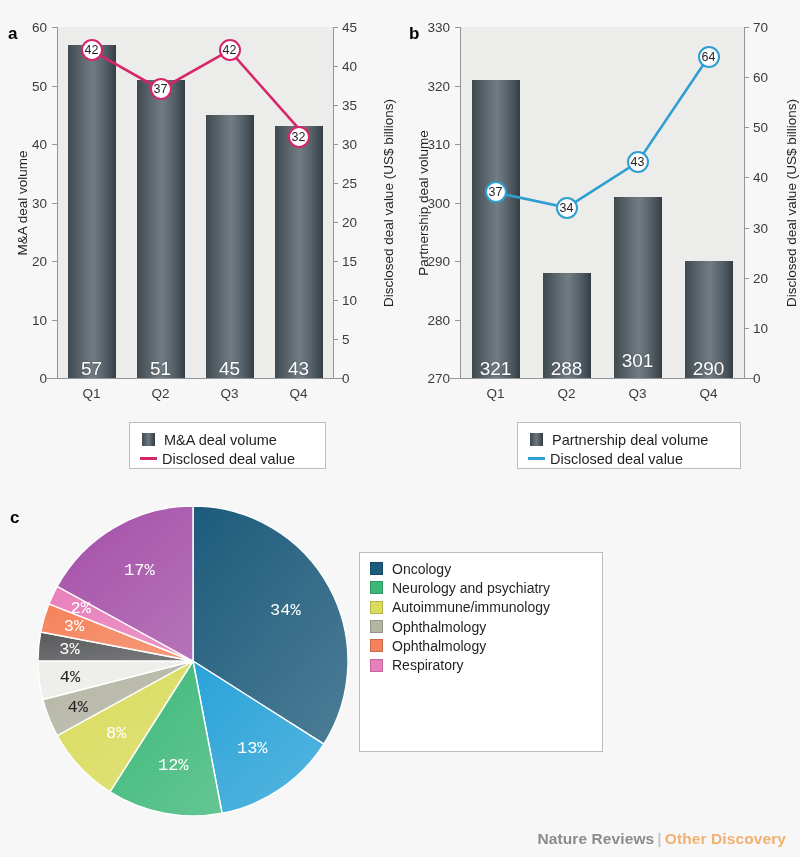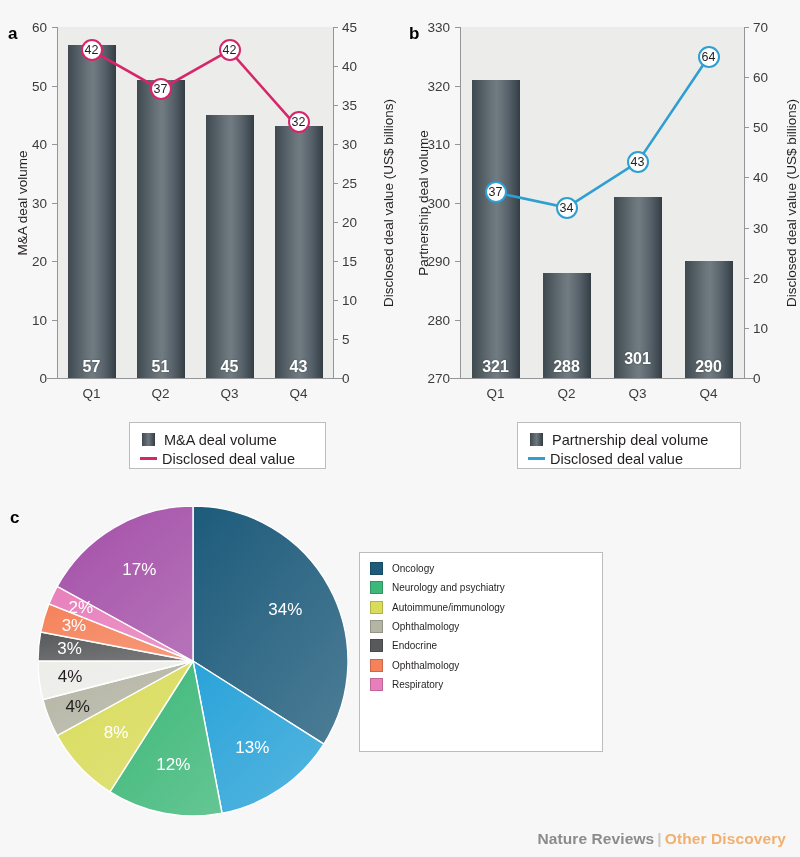--- a/index.html
+++ b/index.html
@@ -50,25 +50,24 @@
   }
   .bar {
     position: absolute;
     background: linear-gradient(to right,
         #3f4a50 0%, #4b565c 12%, #6a757b 42%, #717c82 52%,
         #56616a 76%, #3d474e 94%, #333c42 100%);
   }
   .bar-value {
     position: absolute;
     color: #ffffff;
-    font-size: 16px;
+    font-size: 19px;
     text-align: center;
     transform: translateX(-50%);
     text-shadow: 0 0 2px rgba(0,0,0,.35);
-    font-weight: bold;
   }
   .marker {
     position: absolute;
     border-radius: 50%;
     background: #ffffff;
     display: flex;
     align-items: center;
     justify-content: center;
     font-size: 12.5px;
     color: #231f20;
@@ -94,29 +93,29 @@
     font-size: 14.5px; color: #231f20; white-space: nowrap;
     font-family: "Liberation Sans", sans-serif;
   }
   
   #pie-wrap { position: absolute; }
   .pie-label {
     position: absolute;
     font-size: 17px;
     transform: translate(-50%, -50%);
     white-space: nowrap;
-    font-family: Liberation Sans, sans-serif;
+    font-family: Liberation Mono, monospace;
     text-align: right;
   }
   .pie-legend-row { display: flex; align-items: center; height: 19.3px; }
   .pie-legend-swatch {
     width: 13px; height: 13px; margin-right: 9px; flex: 0 0 auto;
     border: 1px solid rgba(0,0,0,.18); box-sizing: border-box;
   }
-  .pie-legend-text { font-size: 10px; color: #231f20; white-space: nowrap; }
+  .pie-legend-text { font-size: 14px; color: #231f20; white-space: nowrap; }
   
   #footer {
     position: absolute; right: 14px; bottom: 9px;
     font-size: 15.5px; font-weight: bold;
     letter-spacing: .1px;
   }
   #footer .nr { color: #8b8b8b; }
   #footer .sep { color: #c9c9c9; margin: 0 3px; }
   #footer .dd { color: #f0b070; }
 </style>
@@ -176,21 +175,21 @@
     <div class="cat-label" style="left: 229.5px; top: 386px;">Q3</div>
     <div class="bar" style="left: 274.5px; top: 126.45px; width: 48px; height: 251.55px;"></div>
     <div class="bar-value" style="left: 298.5px; top: 358px;">43</div>
     <div class="cat-label" style="left: 298.5px; top: 386px;">Q4</div>
     <svg width="400" height="410" style="position: absolute; left: 0px; top: 0px; overflow: visible;">
       <polyline points="91.5,50.39999999999998 160.5,89.40000000000003 229.5,50.39999999999998 298.5,128.39999999999998" fill="none" stroke="#d6266a" stroke-width="2.6"></polyline>
     </svg>
     <div class="marker" style="left: 91.5px; top: 50.4px; width: 22px; height: 22px; border: 2.4px solid rgb(214, 38, 106);">42</div>
     <div class="marker" style="left: 160.5px; top: 89.4px; width: 22px; height: 22px; border: 2.4px solid rgb(214, 38, 106);">37</div>
     <div class="marker" style="left: 229.5px; top: 50.4px; width: 22px; height: 22px; border: 2.4px solid rgb(214, 38, 106);">42</div>
-    <div class="marker" style="left: 298.5px; top: 122px; width: 22px; height: 22px; border: 2.4px solid rgb(214, 38, 106);">32</div>
+    <div class="marker" style="left: 298.5px; top: 137px; width: 22px; height: 22px; border: 2.4px solid rgb(214, 38, 106);">32</div>
   </div>
 
 <div class="panel-letter" style="left:409px; top:24px;">b</div>
 <div class="combo" id="panel-b" style="left:400px; top:0; width:400px; height:410px;">
     <div class="plot-bg" style="left: 60px; top: 27px; width: 284px; height: 351px;"></div>
     <div class="axis-line" style="left: 60px; top: 27px; width: 1px; height: 352px;"></div>
     <div class="axis-line" style="left: 344px; top: 27px; width: 1px; height: 352px;"></div>
     <div class="axis-line" style="left: 50px; top: 378px; width: 304px; height: 1px;"></div>
     <div class="tick" style="left: 55px; top: 378px;"></div>
     <div class="tick-label left" style="left: -2px; top: 378px; width: 52px;">270</div>
@@ -336,24 +335,20 @@
     </div>
     <div class="pie-legend-row">
       <span class="pie-legend-swatch" style="background: linear-gradient(135deg, rgb(217, 220, 90), rgb(217, 220, 90));"></span>
       <span class="pie-legend-text">Autoimmune/immunology</span>
     </div>
     <div class="pie-legend-row">
       <span class="pie-legend-swatch" style="background: linear-gradient(135deg, rgb(181, 181, 165), rgb(181, 181, 165));"></span>
       <span class="pie-legend-text">Ophthalmology</span>
     </div>
     <div class="pie-legend-row">
-      <span class="pie-legend-swatch" style="background: linear-gradient(135deg, rgb(88, 89, 91), rgb(88, 89, 91));"></span>
-      <span class="pie-legend-text">Endocrine</span>
-    </div>
-    <div class="pie-legend-row">
       <span class="pie-legend-swatch" style="background: linear-gradient(135deg, rgb(245, 130, 90), rgb(245, 130, 90));"></span>
       <span class="pie-legend-text">Ophthalmology</span>
     </div>
     <div class="pie-legend-row">
       <span class="pie-legend-swatch" style="background: linear-gradient(135deg, rgb(232, 127, 188), rgb(232, 127, 188));"></span>
       <span class="pie-legend-text">Respiratory</span>
     </div>
   </div>
 
 <div id="footer">

